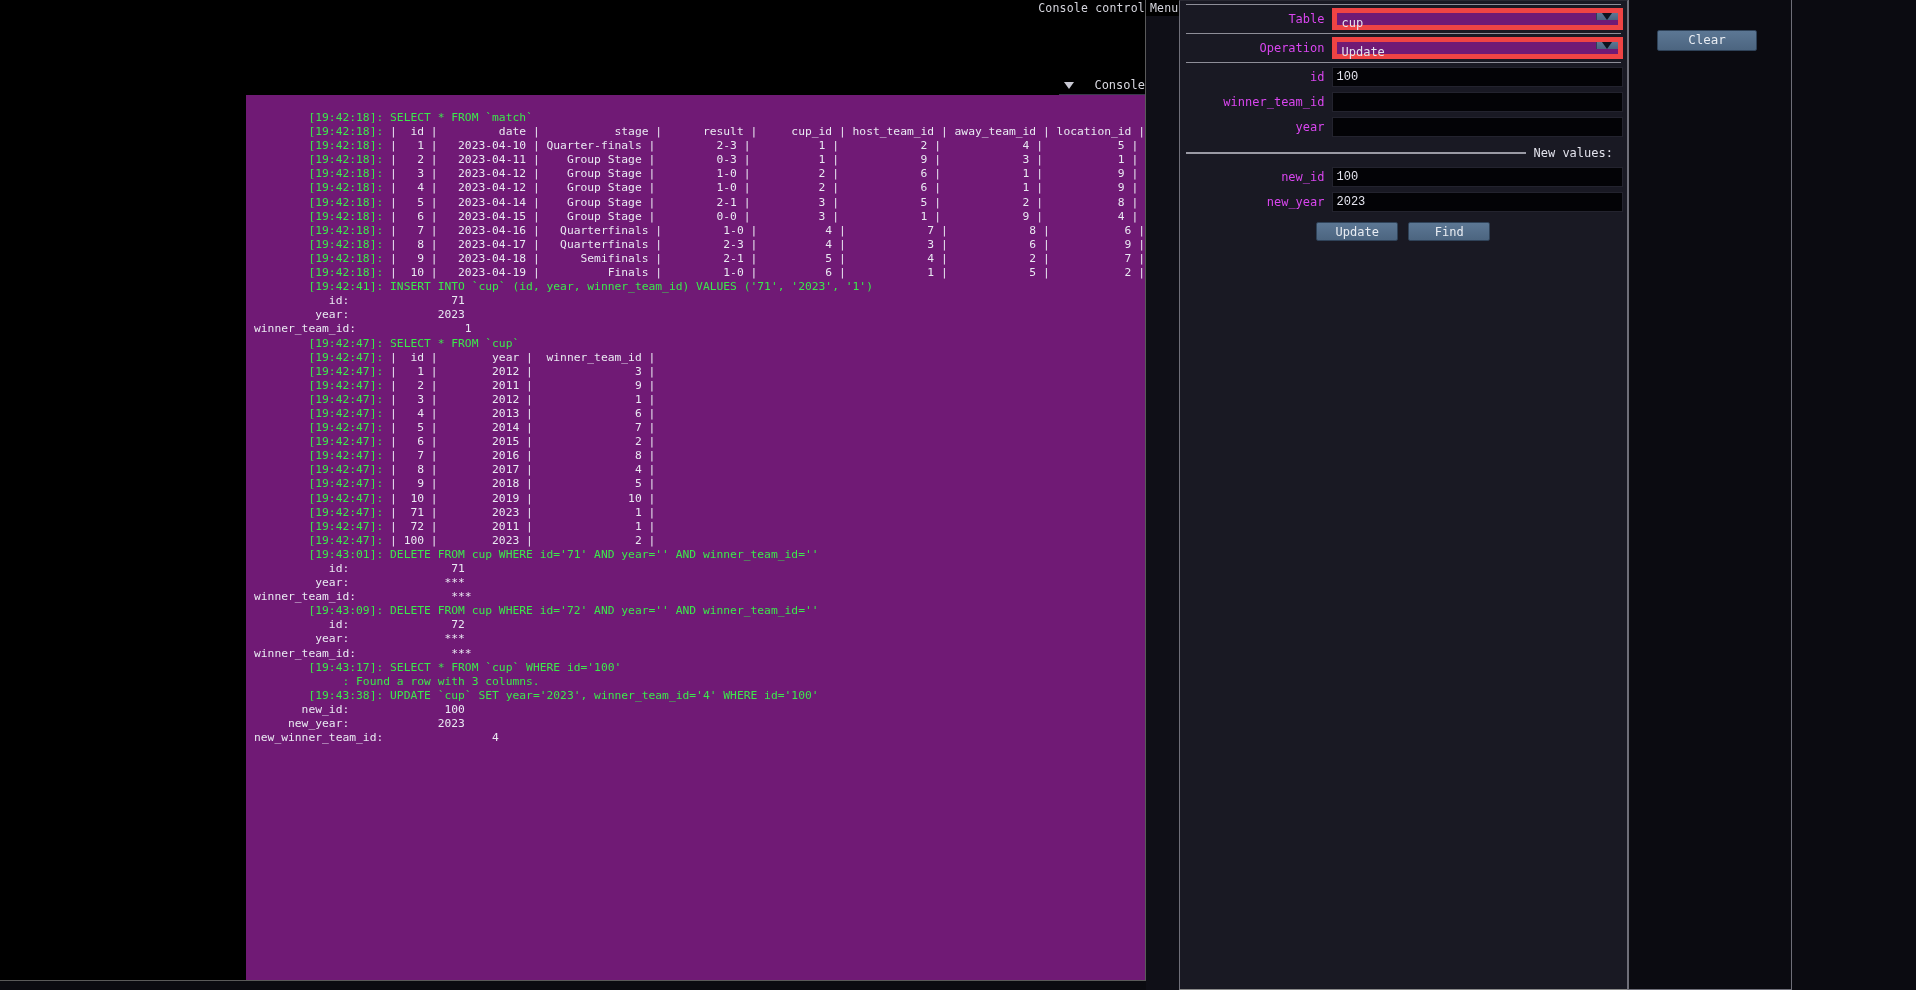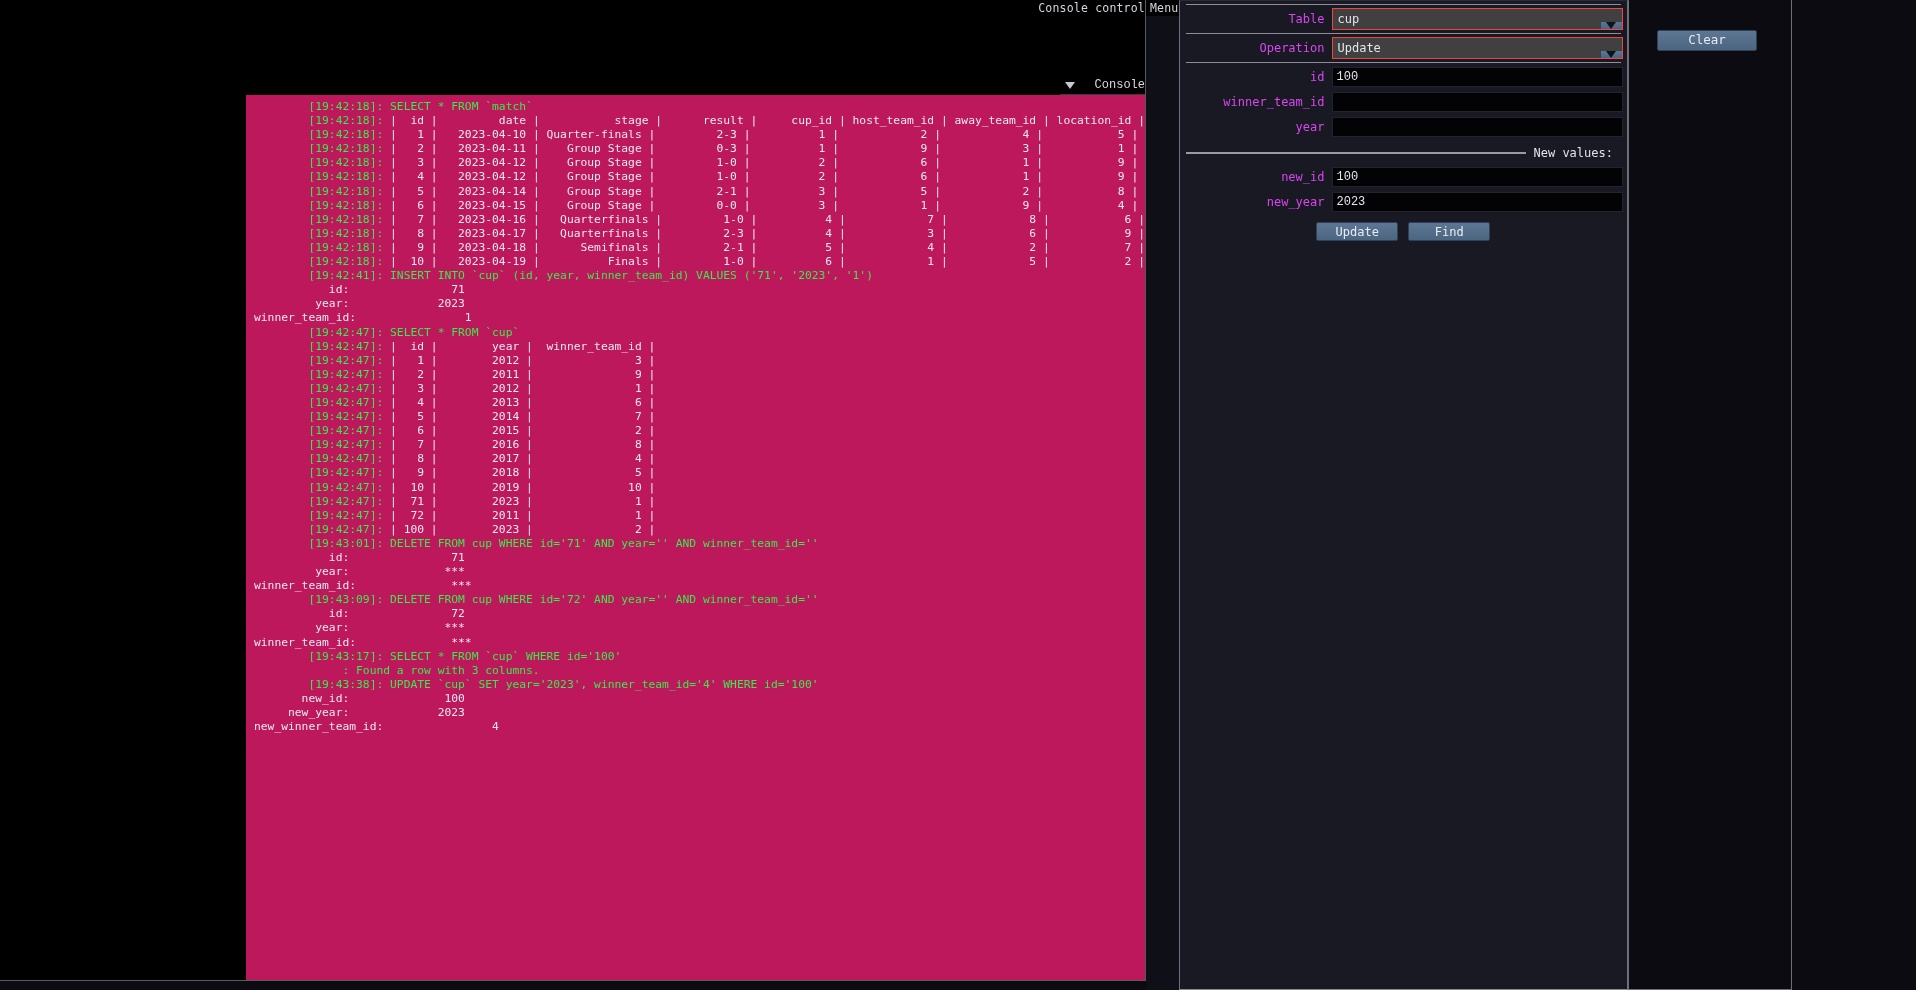--- a/index.html
+++ b/index.html
@@ -81,37 +81,36 @@
     height: 19px;
     background: #000000;
     color: #d8d8e0;
     font-size: 12px;
     line-height: 19px;
     display: flex;
     align-items: center;
     gap: 20px;
     padding-left: 5px;
     border-bottom: 1px solid #39394a;
-    font-family: Liberation Mono, monospace;
   }
   .tri {
     display: inline-block;
     width: 0; height: 0;
     border-left: 5px solid transparent;
     border-right: 5px solid transparent;
     border-top: 7px solid #c8c8d2;
     cursor: pointer;
   }
 
   .console-body {
     flex: 1;
-    background: #be185d;
+    background: #701a75;
     overflow: hidden;
     position: relative;
-    padding-top: 5px;
+    padding-top: 16px;
   }
 
   .log {
     font-family: "DejaVu Sans Mono", "Liberation Mono", monospace;
     font-size: 11.3px;
     line-height: 14.1px;
     white-space: pre;
     color: #e4e4ec;
     padding-left: 8px;
   }
@@ -171,23 +170,23 @@
     padding: 0 4px;
     outline: none;
     line-height: 18px;
   }
   .field-input::placeholder { color: #4a4a58; }
 
   .combo {
     flex: 1;
     height: 22px;
     display: flex;
-    align-items: flex-end;
-    background: #404040;
-    border: 1px solid #ef4444;
+    align-items: flex-start;
+    background: #701a75;
+    border: 5px solid #ef4444;
     position: relative;
   }
   .combo-value {
     flex: 1;
     color: #e4e4ee;
     font-size: 12px;
     font-family: "DejaVu Sans Mono", "Liberation Mono", monospace;
     padding: 0 5px;
     line-height: 20px;
     white-space: nowrap;

